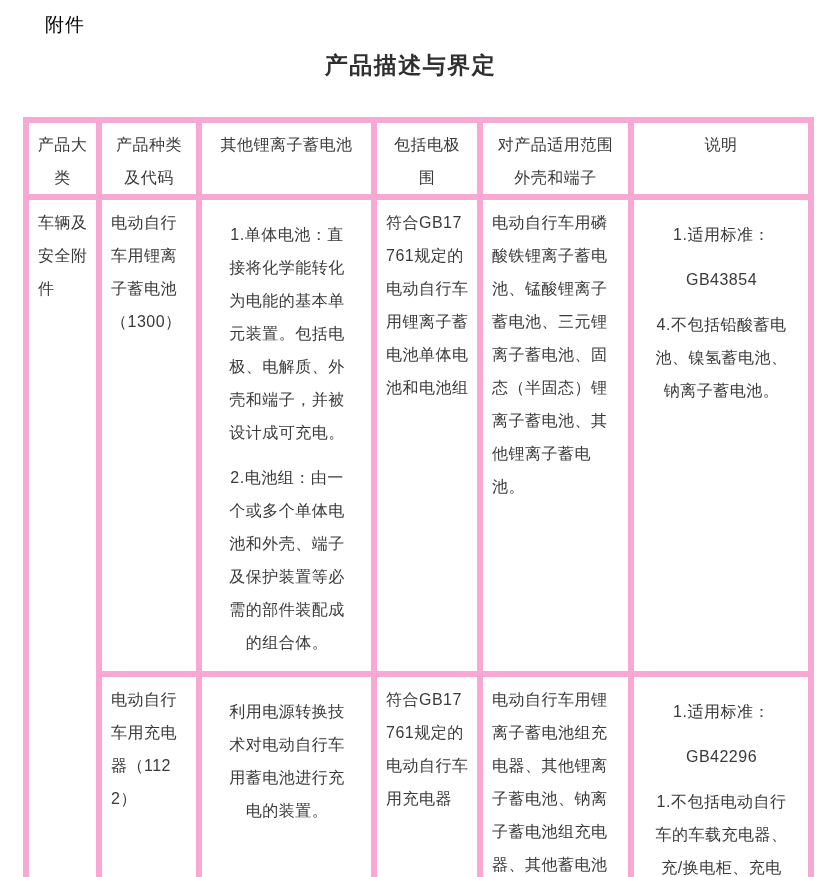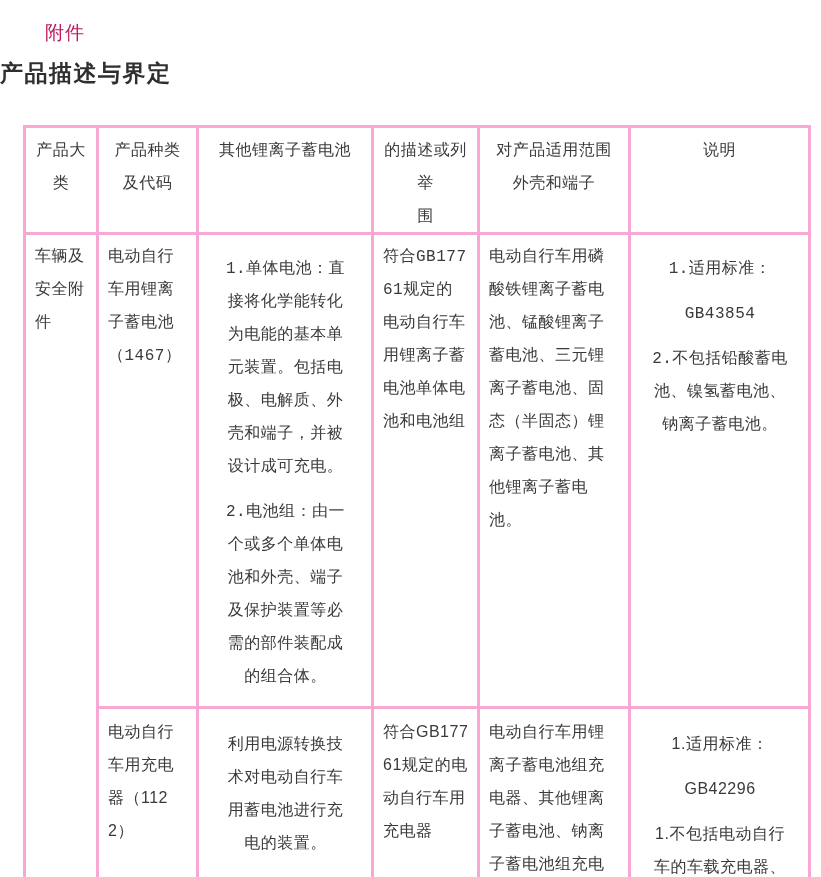--- a/index.html
+++ b/index.html
@@ -6,63 +6,63 @@
   html, body { background: #ffffff; }
   body {
     width: 821px;
     height: 877px;
     font-family: "Liberation Sans", "DejaVu Sans", sans-serif;
     color: #3a3a3a;
     overflow: hidden;
   }
   .page { width: 821px; height: 877px; background: #ffffff; }
   .attachment-label {
-    margin: 20px 0 0 45px;
+    margin: 12px 0 0 45px;
     font-size: 19px;
     letter-spacing: 1px;
-    color: #be185d;
+    color: #000000;
   }
   .doc-title {
     margin-top: 12px;
-    text-align: left;
+    text-align: center;
     font-size: 23px;
     font-weight: bold;
     letter-spacing: 1.5px;
     color: #2f2f2f;
   }
   table.spec-table {
     margin: 36px 0 0 23px;
     width: 785px;
     border-collapse: collapse;
     table-layout: fixed;
     border: 2px solid #3f3f3f;
   }
   table.spec-table th,
   table.spec-table td {
-    border: 3px solid #f9a8d4;
+    border: 6px solid #f9a8d4;
     vertical-align: top;
     font-size: 16px;
     line-height: 33px;
     letter-spacing: 0.5px;
     word-break: break-all;
     overflow: hidden;
     font-weight: normal;
     color: #3a3a3a;
   }
   table.spec-table th {
     text-align: center;
     padding: 5px 8px 0 8px;
     white-space: pre-line;
   }
   table.spec-table td {
     text-align: left;
     padding: 6px 8px 0 9px;
   }
   tr.header-row { height: 76px; }
-  tr.row-battery { height: 387px; font-family: Liberation Mono, monospace; }
+  tr.row-battery { height: 387px; }
   tr.row-charger { height: 187px; }
   .cell-para { margin: 12px; text-align: center; }
 </style>
 </head>
 <body>
 
 <div class="page">
 
   <div class="attachment-label">附件</div>
 
@@ -77,41 +77,41 @@
       <col style="width:151px">
       <col style="width:180px">
     </colgroup>
     <thead>
       <tr class="header-row">
         <th>产品大
 类</th>
         <th>产品种类
 及代码</th>
         <th>其他锂离子蓄电池</th>
-        <th>的描述或列举
+        <th>包括电极
 围</th>
         <th>对产品适用范围
 外壳和端子</th>
         <th>说明</th>
       </tr>
     </thead>
     <tbody>
       <tr class="row-battery">
         <td rowspan="2">车辆及安全附件</td>
-        <td>电动自行车用锂离子蓄电池（1467）</td>
+        <td>电动自行车用锂离子蓄电池（1300）</td>
         <td>
           <div class="cell-para">1.单体电池：直接将化学能转化为电能的基本单元装置。包括电极、电解质、外壳和端子，并被设计成可充电。</div>
           <div class="cell-para">2.电池组：由一个或多个单体电池和外壳、端子及保护装置等必需的部件装配成的组合体。</div>
         </td>
         <td>符合GB17761规定的电动自行车用锂离子蓄电池单体电池和电池组</td>
         <td>电动自行车用磷酸铁锂离子蓄电池、锰酸锂离子蓄电池、三元锂离子蓄电池、固态（半固态）锂离子蓄电池、其他锂离子蓄电池。</td>
         <td>
           <div class="cell-para">1.适用标准：</div>
           <div class="cell-para">GB43854</div>
-          <div class="cell-para">2.不包括铅酸蓄电池、镍氢蓄电池、钠离子蓄电池。</div>
+          <div class="cell-para">4.不包括铅酸蓄电池、镍氢蓄电池、钠离子蓄电池。</div>
         </td>
       </tr>
       <tr class="row-charger">
         <td>电动自行车用充电器（1122）</td>
         <td>
           <div class="cell-para">利用电源转换技术对电动自行车用蓄电池进行充电的装置。</div>
         </td>
         <td>符合GB17761规定的电动自行车用充电器</td>
         <td>电动自行车用锂离子蓄电池组充电器、其他锂离子蓄电池、钠离子蓄电池组充电器、其他蓄电池组充电器。</td>
         <td>

